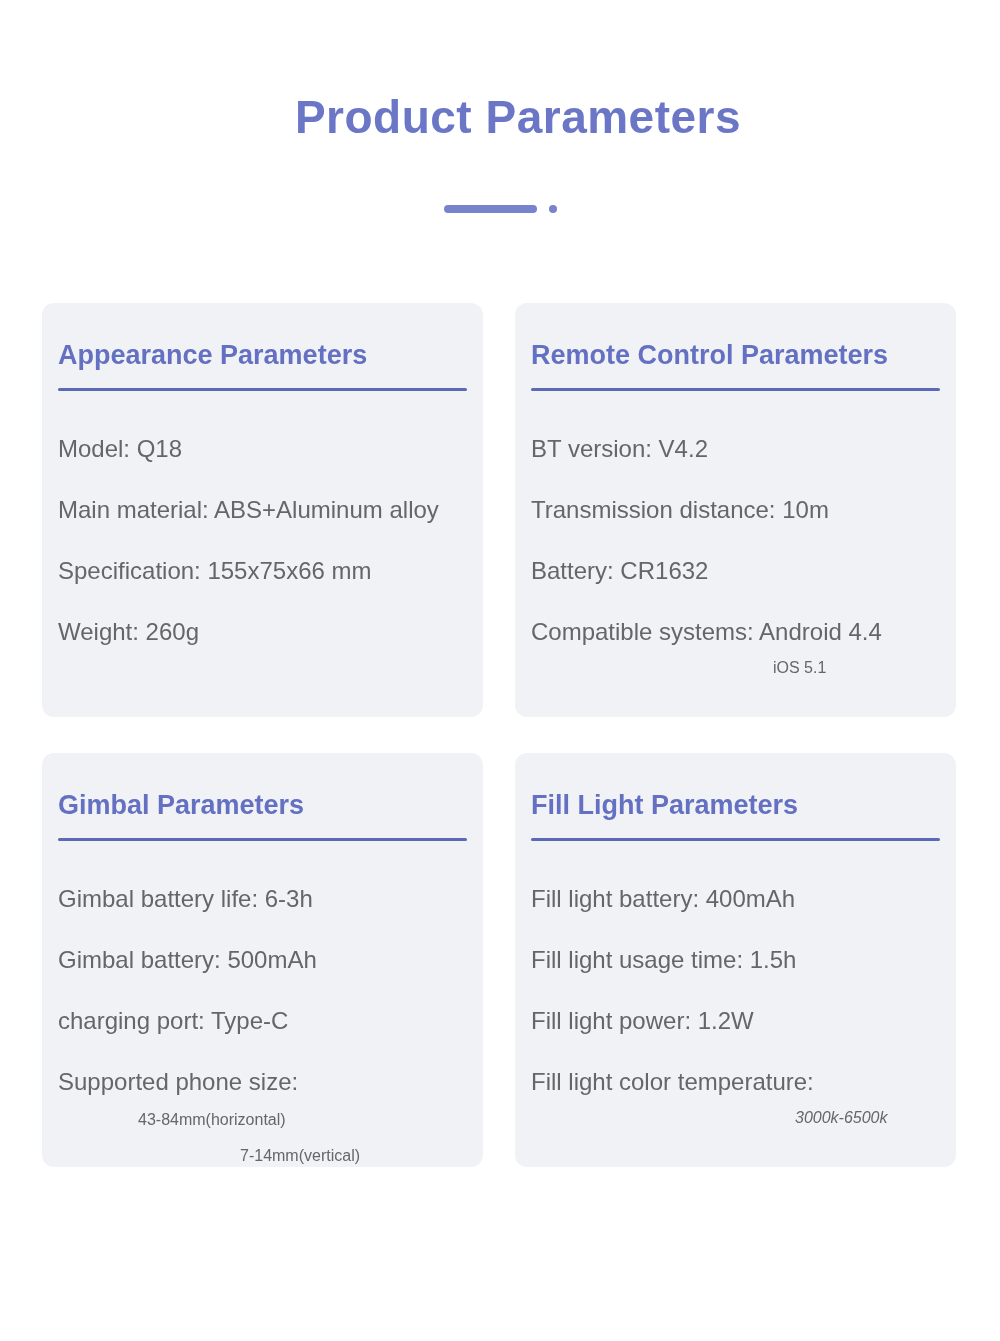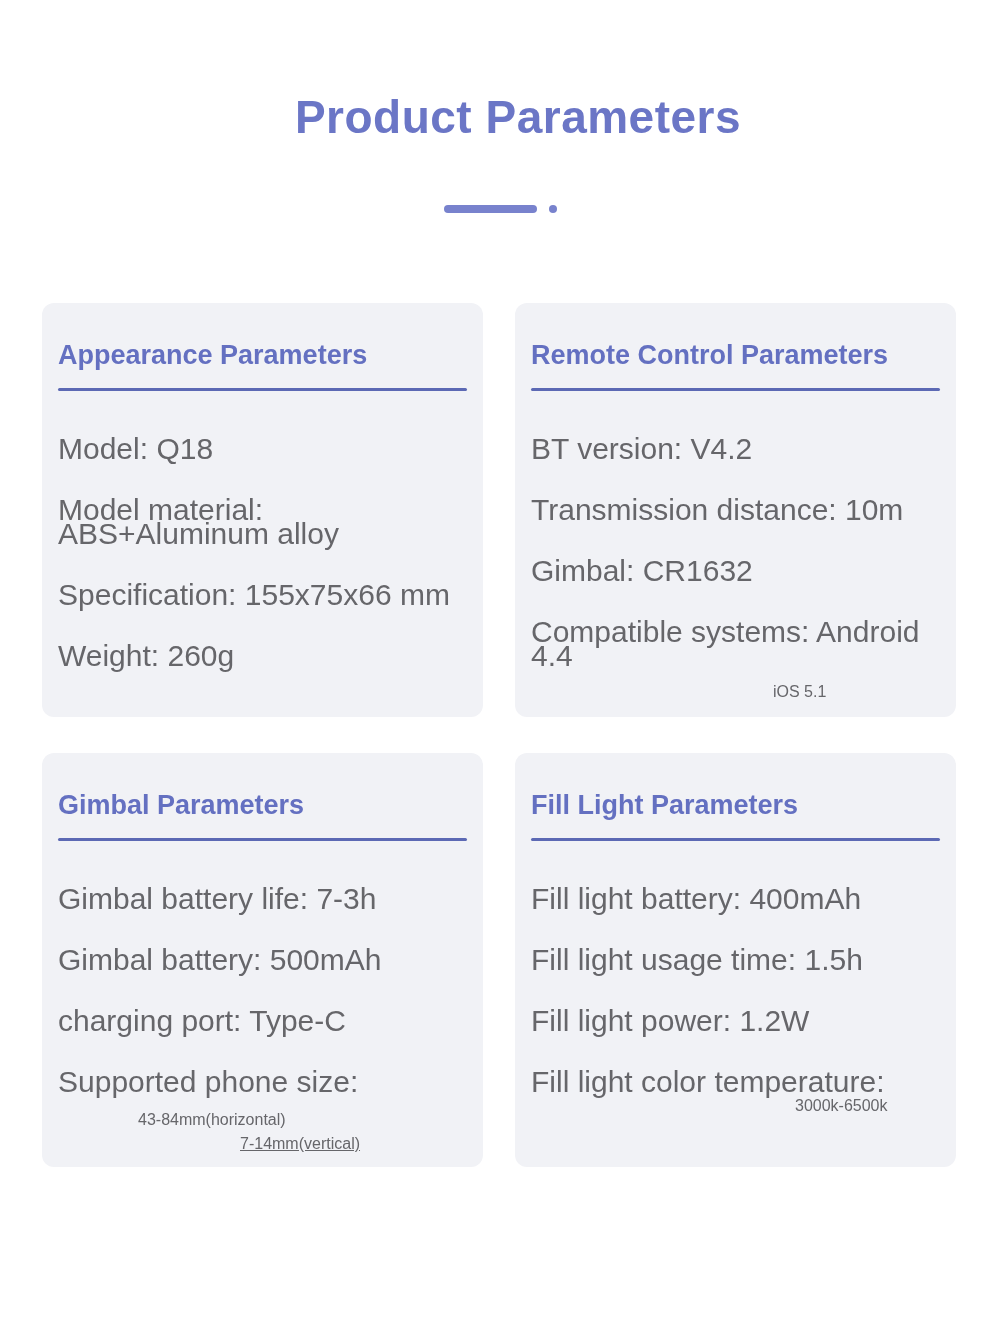--- a/index.html
+++ b/index.html
@@ -63,72 +63,72 @@
     color:var(--heading);
   }
   .rule{
     height:3px;
     margin-top:17px;
     background:var(--divider);
     border-radius:1.5px;
   }
   .item{
     margin:0;
-    font-size:30px;
+    font-size:24px;
     line-height:24px;
     color:var(--body);
   }
   .item.first{margin-top:46px;}
   .item + .item{margin-top:37px;}
   .cont{
     margin:0;
     font-size:16px;
     line-height:24px;
     color:var(--body);
   }
   .cont-ios{margin-top:12px;margin-left:242px;}
   .cont-h{margin-top:14px;margin-left:80px;}
-  .cont-v{margin-top:0;margin-left:182px;text-decoration:underline;}
-  .cont-k{margin-top:0;margin-left:264px;}
+  .cont-v{margin-top:12px;margin-left:182px;}
+  .cont-k{margin-top:12px;margin-left:264px;font-style:italic;}
 </style>
 </head>
 <body>
 
 <h1 class="page-title">Product Parameters</h1>
 
 <div class="deco">
   <span class="deco-line"></span>
   <span class="deco-dot"></span>
 </div>
 
 <div class="grid">
 
   <section class="card">
     <h2 class="card-title">Appearance Parameters</h2>
     <div class="rule"></div>
     <p class="item first">Model: Q18</p>
-    <p class="item">Model material: ABS+Aluminum alloy</p>
+    <p class="item">Main material: ABS+Aluminum alloy</p>
     <p class="item">Specification: 155x75x66 mm</p>
     <p class="item">Weight: 260g</p>
   </section>
 
   <section class="card">
     <h2 class="card-title">Remote Control Parameters</h2>
     <div class="rule"></div>
     <p class="item first">BT version: V4.2</p>
     <p class="item">Transmission distance: 10m</p>
-    <p class="item">Gimbal: CR1632</p>
+    <p class="item">Battery: CR1632</p>
     <p class="item">Compatible systems: Android 4.4</p>
     <p class="cont cont-ios">iOS 5.1</p>
   </section>
 
   <section class="card">
     <h2 class="card-title">Gimbal Parameters</h2>
     <div class="rule"></div>
-    <p class="item first">Gimbal battery life: 7-3h</p>
+    <p class="item first">Gimbal battery life: 6-3h</p>
     <p class="item">Gimbal battery: 500mAh</p>
     <p class="item">charging port: Type-C</p>
     <p class="item">Supported phone size:</p>
     <p class="cont cont-h">43-84mm(horizontal)</p>
     <p class="cont cont-v">7-14mm(vertical)</p>
   </section>
 
   <section class="card">
     <h2 class="card-title">Fill Light Parameters</h2>
     <div class="rule"></div>

